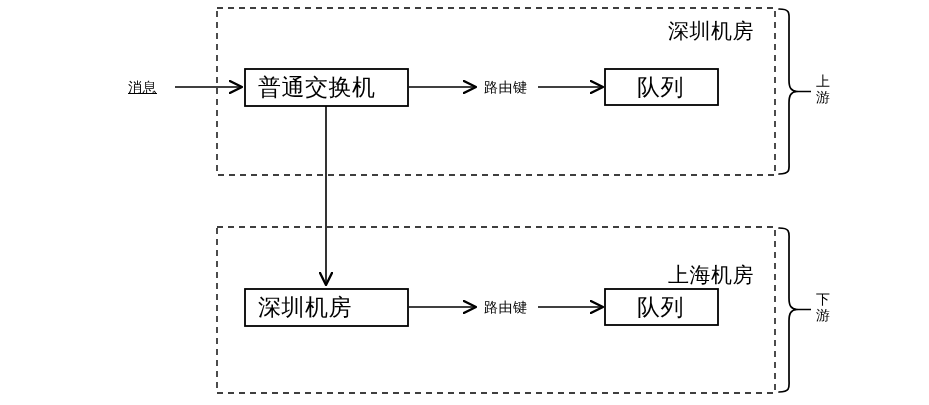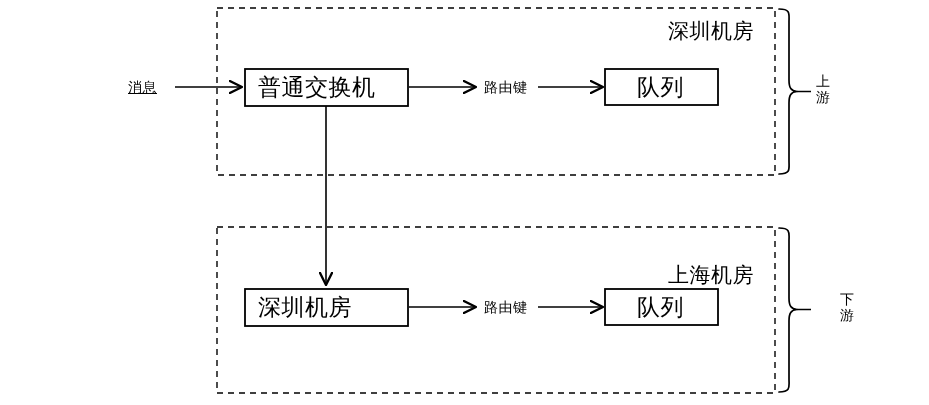--- a/index.html
+++ b/index.html
@@ -119,21 +119,21 @@
   <div class="lbl edge-label" style="left:128px; top:80px;text-decoration:underline;">消息</div>
 
   <div class="lbl node-label" style="left:258px; top:76px;font-family:Liberation Serif, serif;">普通交换机</div>
 
   <div class="lbl edge-label" style="left:484px; top:80px;">路由键</div>
 
   <div class="lbl node-label" style="left:637px; top:76px;">队列</div>
 
   <div class="lbl zone-label" style="left:668px; top:240px;margin-top:24px;">上海机房</div>
 
-  <div class="lbl brace-label" style="left:814px; top:291px;margin-left:24px;">下游</div>
+  <div class="lbl brace-label" style="left:814px; top:291px;">下游</div>
 
   <div class="lbl node-label" style="left:258px; top:296px;">深圳机房</div>
 
   <div class="lbl edge-label" style="left:484px; top:300px;">路由键</div>
 
   <div class="lbl node-label" style="left:637px; top:296px;">队列</div>
 
 </div>
 
 </body></html>

